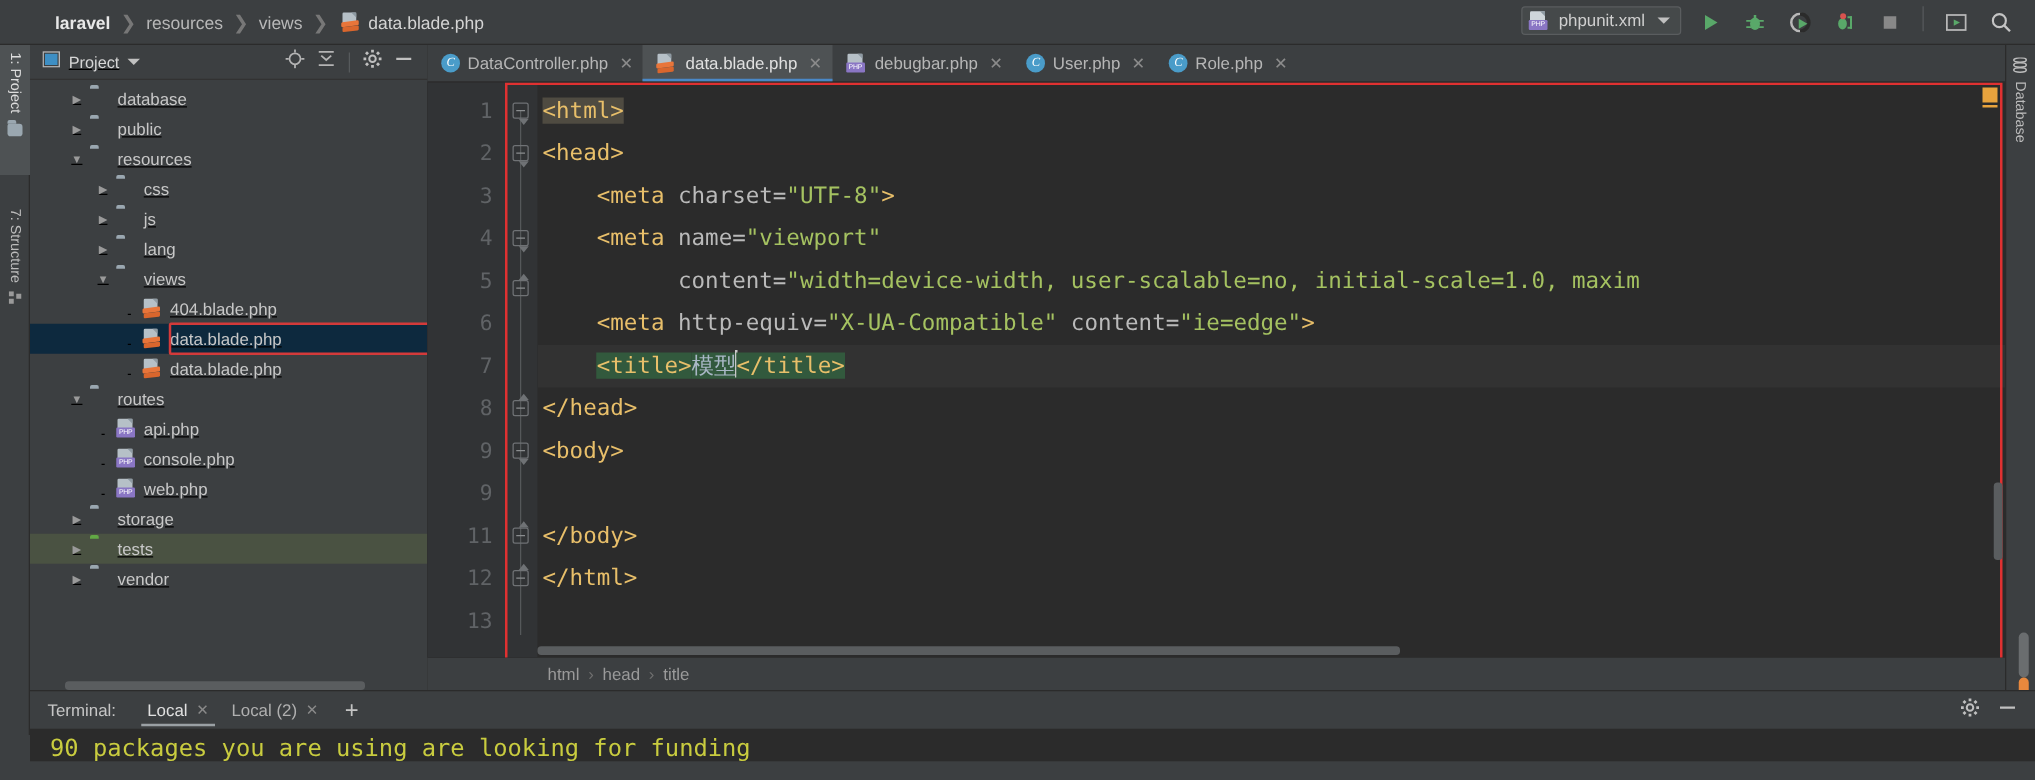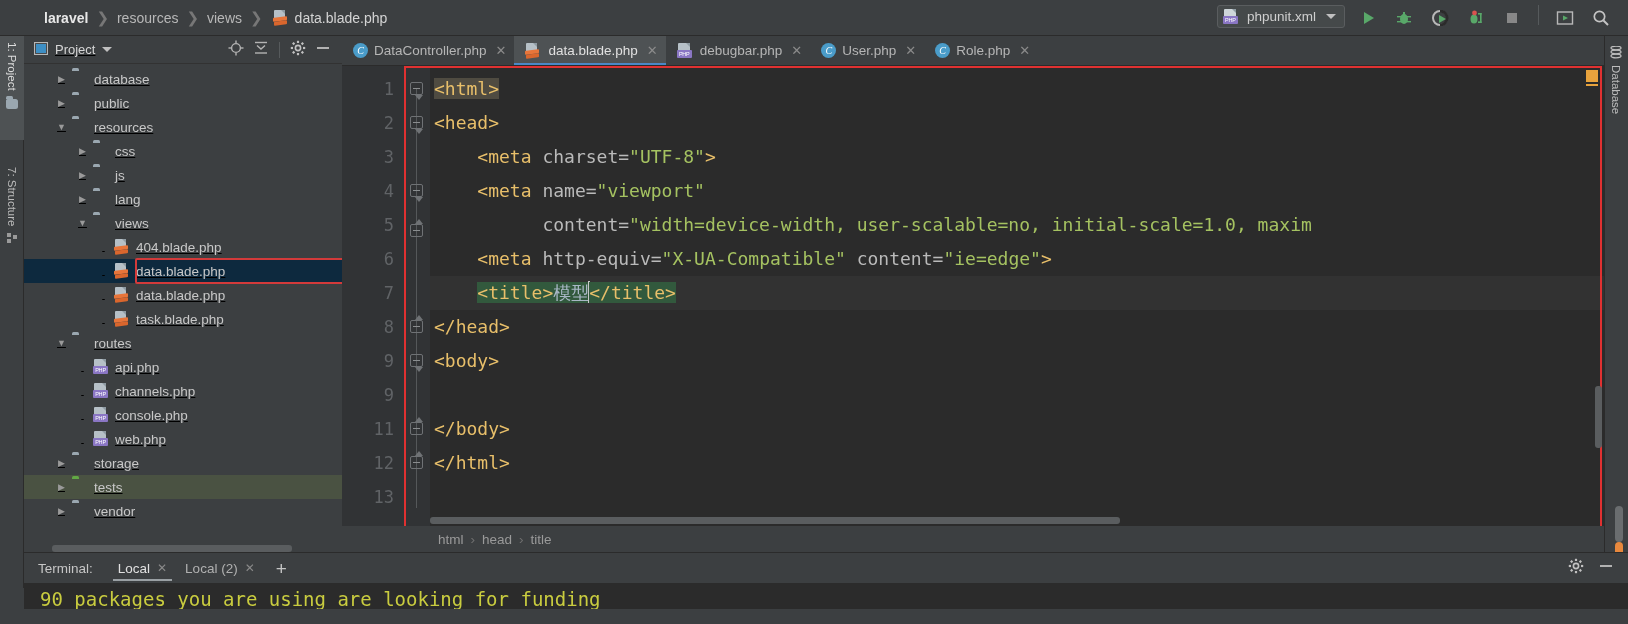--- a/index.html
+++ b/index.html
@@ -455,39 +455,29 @@
           <span class="arrow">&nbsp;</span>
           <span class="ic" style="margin-left: 4px;"><span class="blade-ic"><span class="pg"></span><span class="br1"></span><span class="br2"></span></span></span>
           <span class="tname">data.blade.php</span>
         </div>
         <div class="sel-outline" style="left: 111px; top: 194px; width: 210px; height: 26px;"></div>
         <div class="trow" style="padding-left: 73px;">
           <span class="arrow">&nbsp;</span>
           <span class="ic" style="margin-left: 4px;"><span class="blade-ic"><span class="pg"></span><span class="br1"></span><span class="br2"></span></span></span>
           <span class="tname">data.blade.php</span>
         </div>
-        <div class="trow" style="padding-left: 73px;">
-          <span class="arrow">&nbsp;</span>
-          <span class="ic" style="margin-left: 4px;"><span class="blade-ic"><span class="pg"></span><span class="br1"></span><span class="br2"></span></span></span>
-          <span class="tname">task.blade.php</span>
-        </div>
         <div class="trow" style="padding-left: 31px;">
           <span class="arrow">▼</span>
           <span class="ic" style="margin-left: 4px;"><span class="folder-ic" style="margin-top:3px;"></span></span>
           <span class="tname">routes</span>
         </div>
         <div class="trow" style="padding-left: 52px;">
           <span class="arrow">&nbsp;</span>
           <span class="ic" style="margin-left: 4px;"><span class="php-ic"><span class="pg"></span><span class="lbl">PHP</span></span></span>
           <span class="tname">api.php</span>
-        </div>
-        <div class="trow" style="padding-left: 52px;">
-          <span class="arrow">&nbsp;</span>
-          <span class="ic" style="margin-left: 4px;"><span class="php-ic"><span class="pg"></span><span class="lbl">PHP</span></span></span>
-          <span class="tname">channels.php</span>
         </div>
         <div class="trow" style="padding-left: 52px;">
           <span class="arrow">&nbsp;</span>
           <span class="ic" style="margin-left: 4px;"><span class="php-ic"><span class="pg"></span><span class="lbl">PHP</span></span></span>
           <span class="tname">console.php</span>
         </div>
         <div class="trow" style="padding-left: 52px;">
           <span class="arrow">&nbsp;</span>
           <span class="ic" style="margin-left: 4px;"><span class="php-ic"><span class="pg"></span><span class="lbl">PHP</span></span></span>
           <span class="tname">web.php</span>

